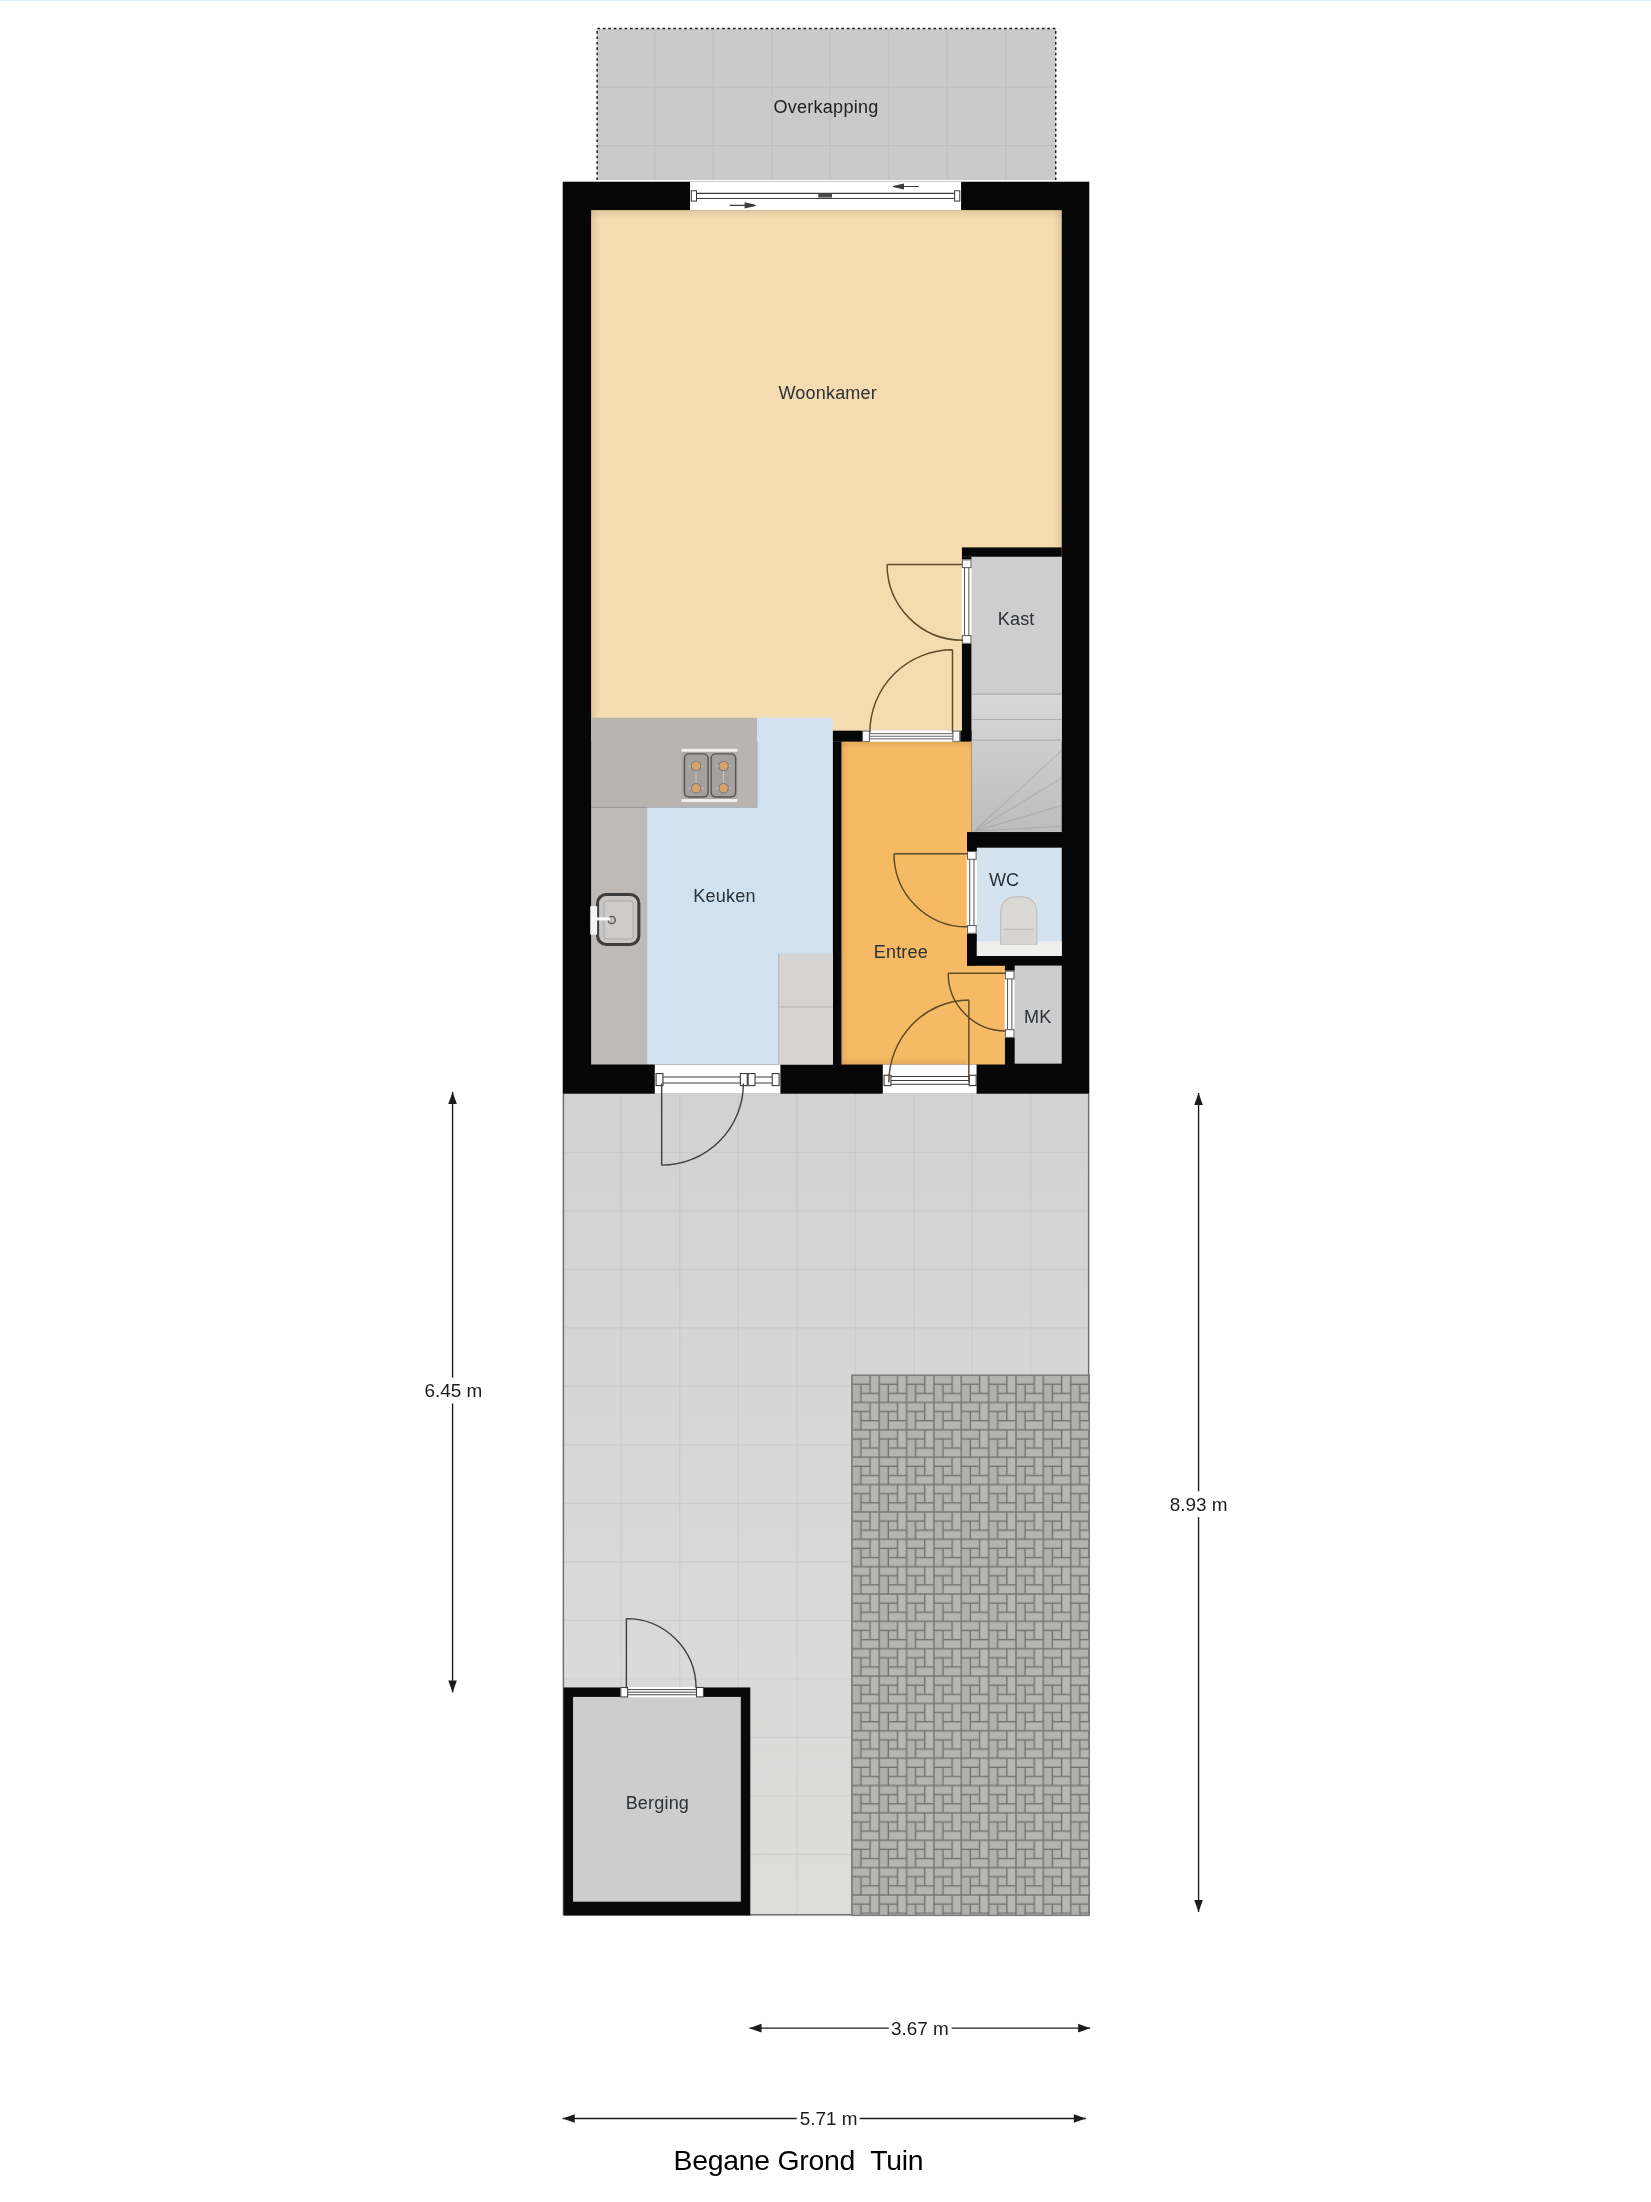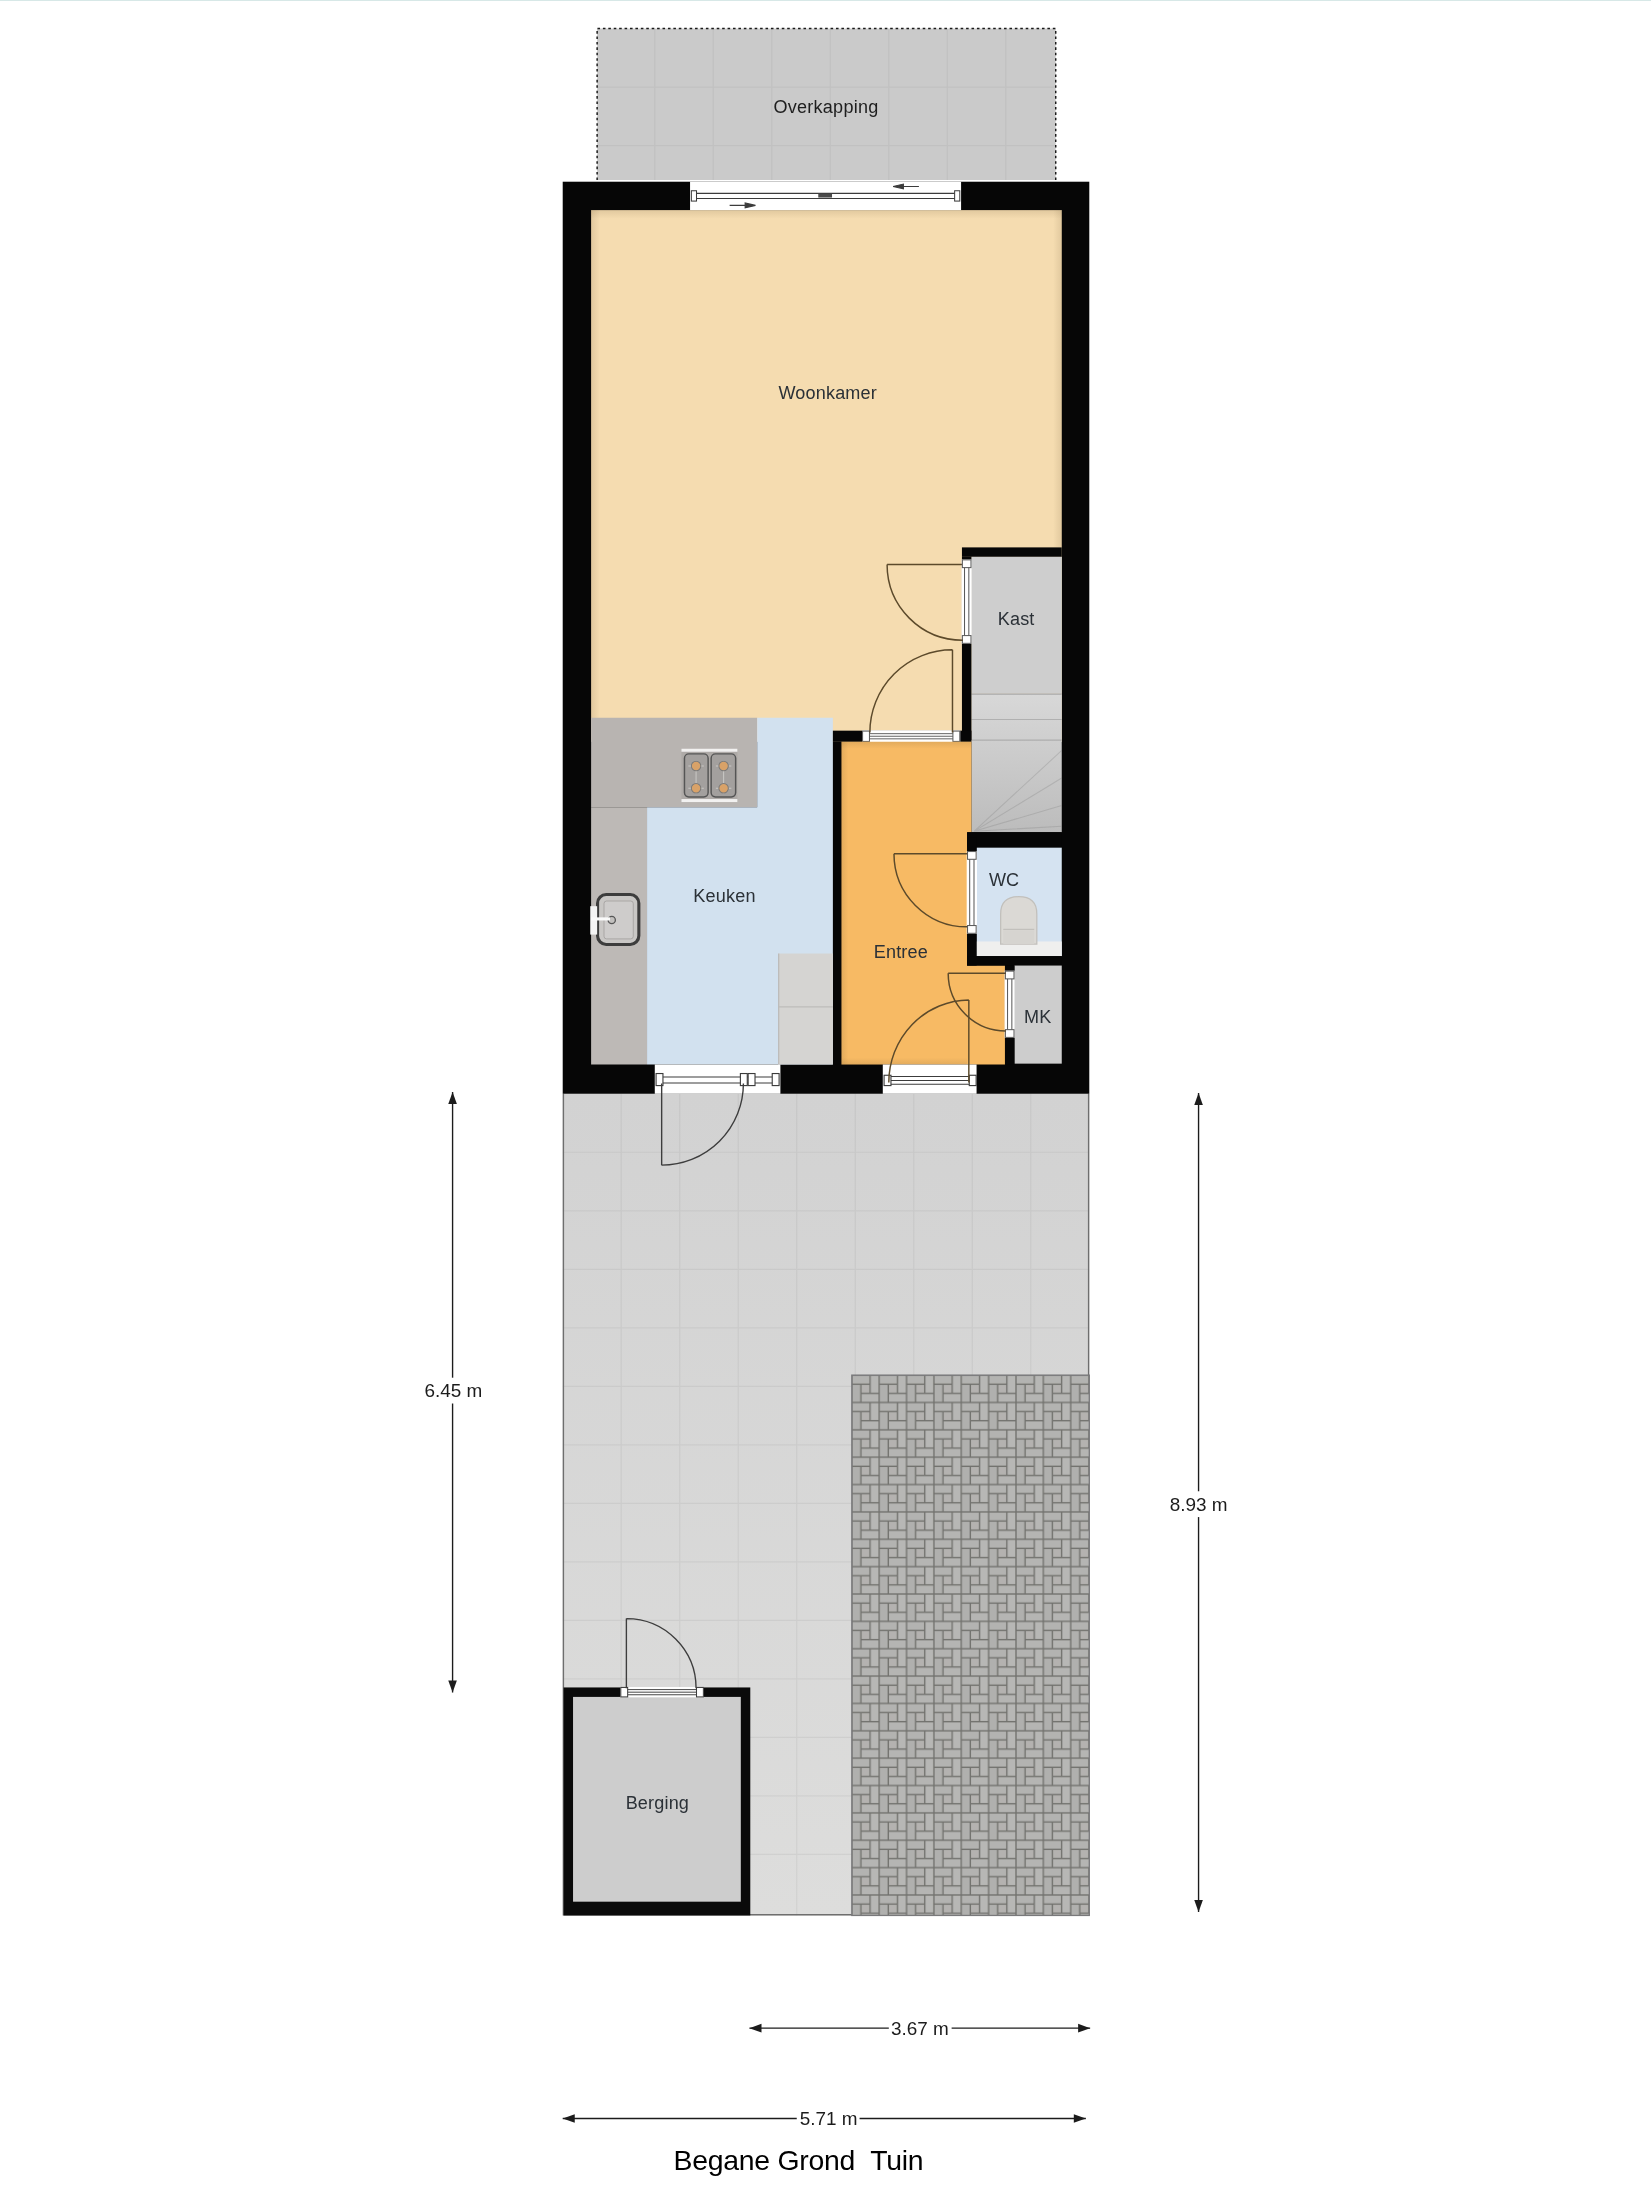--- a/index.html
+++ b/index.html
@@ -1,16 +1,16 @@
 <!DOCTYPE html>
 <html style="font-size:13.8px"><head>
 <meta charset="utf-8">
 <style>
 html,body{margin:0;padding:0;background:#ffffff;}
-#page{position:relative;width:1652px;height:2203px;background:#0f766e;overflow:hidden;}
+#page{position:relative;width:1652px;height:2203px;background:#0ea5e9;overflow:hidden;}
 svg{display:block;}
 text{font-family:"Liberation Sans", sans-serif;}
 </style>
 </head>
 <body>
 <div id="page">
 <svg width="1652" height="2203" viewBox="0 0 1920 2560">
 <defs>
   <linearGradient id="gardenG" x1="0" y1="0" x2="0" y2="1">
     <stop offset="0" stop-color="#d2d2d2"></stop>

